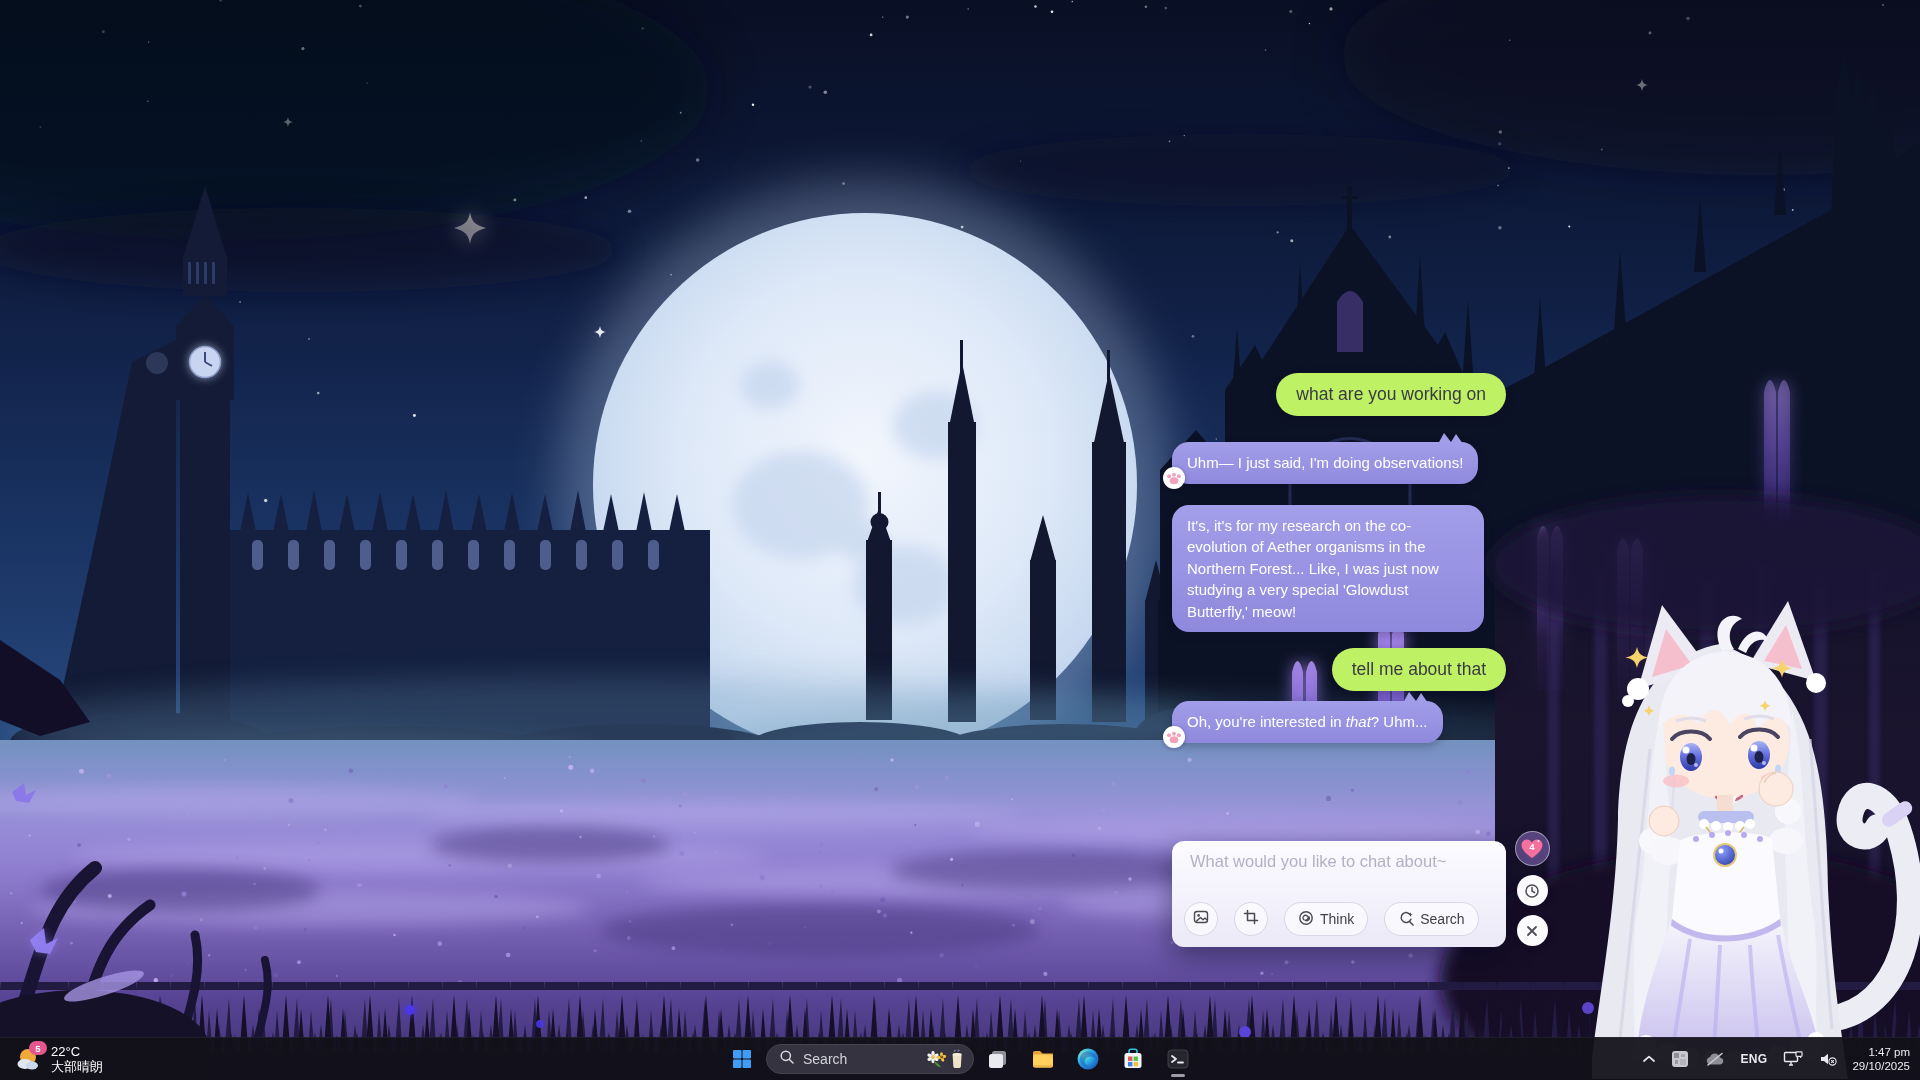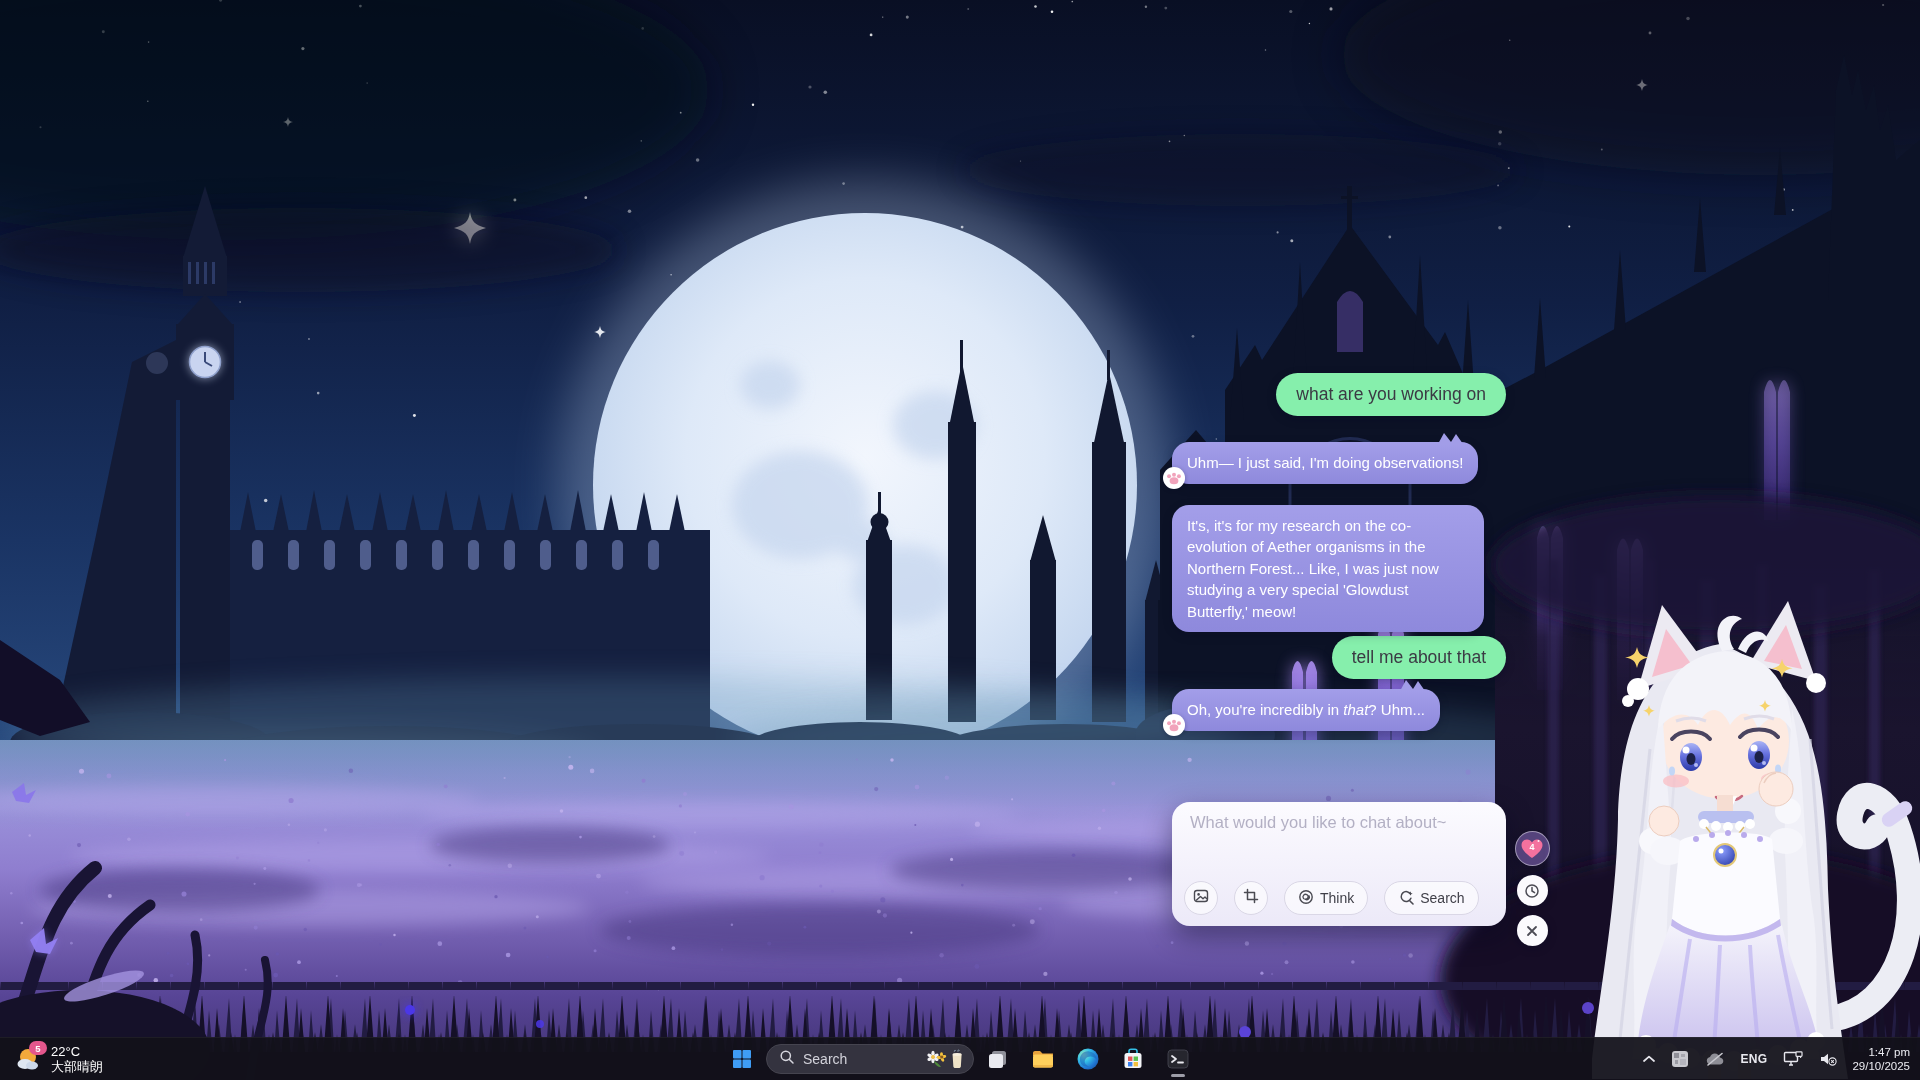--- a/index.html
+++ b/index.html
@@ -10,41 +10,41 @@
     -webkit-font-smoothing:antialiased;
   }
   
   #wallpaper{position:absolute;left:0;top:0;width:1920px;height:1080px;z-index:0;}
   
   #companion{position:absolute;left:1580px;top:588px;width:340px;height:492px;z-index:20;}
   
   .chat-col{position:absolute;left:1172px;top:373px;width:334px;display:flex;flex-direction:column;z-index:30;}
   .bubble{box-sizing:border-box;}
   .b-user{
-    align-self:flex-end;background:#86efac;color:#3b3a44;border-radius:23px;
+    align-self:flex-end;background:#bef264;color:#3b3a44;border-radius:23px;
     padding:11px 20px;font-size:17.5px;line-height:21px;
     box-shadow:0 3px 10px rgba(8,8,35,.3);white-space:nowrap;
   }
   .b-ai{
     position:relative;align-self:flex-start;max-width:312px;
     background:linear-gradient(180deg,#a39ee9,#8e89dc);color:#fff;
     border-radius:17px;padding:10px 15px;font-size:15px;line-height:21.5px;
     box-shadow:0 3px 10px rgba(8,8,35,.25);font-weight:500;
   }
   .b-ai .ears{position:absolute;top:-9px;right:12px;line-height:0;}
   .b-ai .paw{position:absolute;left:-9px;bottom:-5px;width:22px;height:22px;
     border-radius:50%;box-shadow:0 1px 4px rgba(10,10,40,.3);line-height:0;}
   .mgap-lg{margin-bottom:26px;}
   .mgap-sm{margin-bottom:21px;}
-  .mgap-md{margin-bottom:4px;}
+  .mgap-md{margin-bottom:16px;}
   .mgap-xl{margin-bottom:10px;}
   
   .composer{
-    position:absolute;left:1172px;top:802px;width:334px;height:124px;z-index:30;
-    border-radius:18px;background:linear-gradient(180deg,#fcfbff,#ecE9f8);
+    position:absolute;left:1172px;top:841px;width:334px;height:106px;z-index:30;
+    border-radius:12px;background:linear-gradient(180deg,#fcfbff,#ecE9f8);
     box-shadow:0 10px 28px rgba(6,6,30,.45);
   }
   .composer textarea{
     position:absolute;left:16px;top:9px;width:300px;height:45px;
     background:transparent;border:none;outline:none;resize:none;
     font-family:"Liberation Sans","DejaVu Sans",sans-serif;
     font-size:16.5px;color:#4a4956;
   }
   .composer textarea::placeholder{color:#b3b0c4;}
   .btn-row{position:absolute;left:12px;bottom:11px;display:flex;gap:16px;align-items:center;}
@@ -785,21 +785,21 @@
   </div>
 
   <div class="bubble b-user mgap-xl">tell me about that</div>
 
   <div class="bubble b-ai mgap-sm">
     <span class="ears">
       <svg width="30" height="11" viewBox="0 0 30 11">
           <path d="M2,11 L8,0 L15,9 L20,1 L27,11 Z" fill="#a29de8"></path>
         </svg>
     </span>
-    <span><span>Oh, you're incredibly in </span><i>that</i><span>? Uhm...</span></span>
+    <span><span>Oh, you're interested in </span><i>that</i><span>? Uhm...</span></span>
     <span class="paw">
       <svg width="22" height="22" viewBox="0 0 20 20">
           <circle cx="10" cy="10" r="10" fill="#ffffff"></circle>
           <ellipse cx="10" cy="12.5" rx="4" ry="3.2" fill="#f1a3bb"></ellipse>
           <circle cx="5.5" cy="8.5" r="1.8" fill="#f1a3bb"></circle>
           <circle cx="10" cy="7" r="1.8" fill="#f1a3bb"></circle>
           <circle cx="14.5" cy="8.5" r="1.8" fill="#f1a3bb"></circle>
         </svg>
     </span>
   </div>

